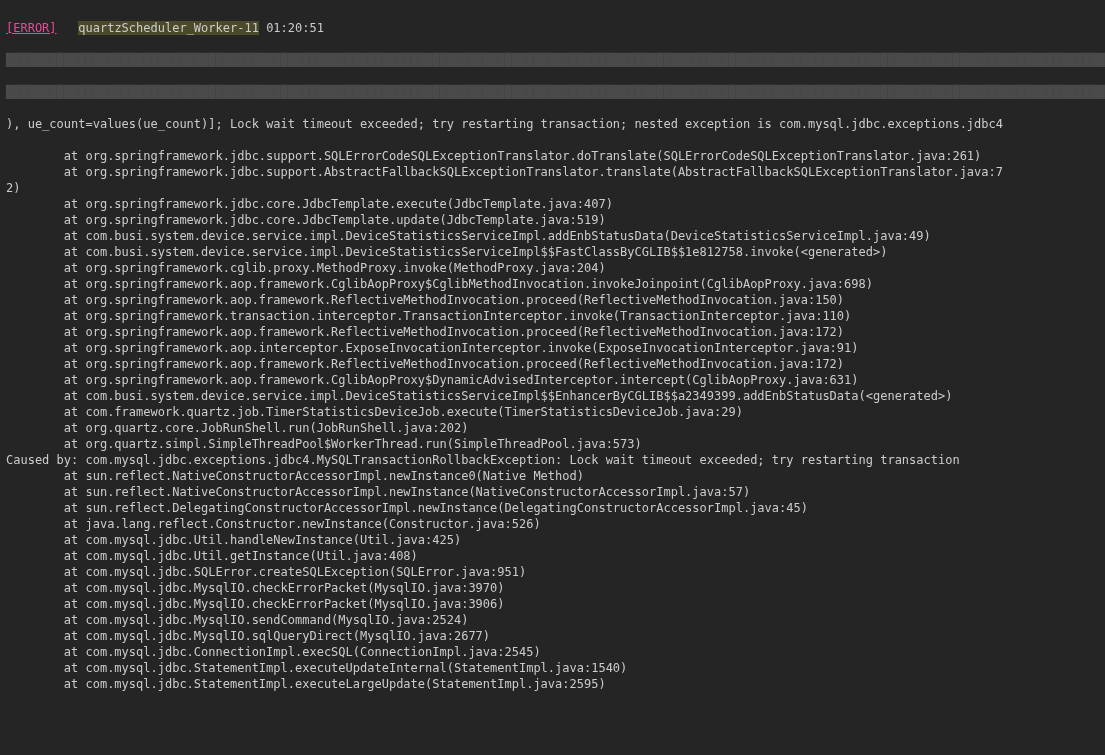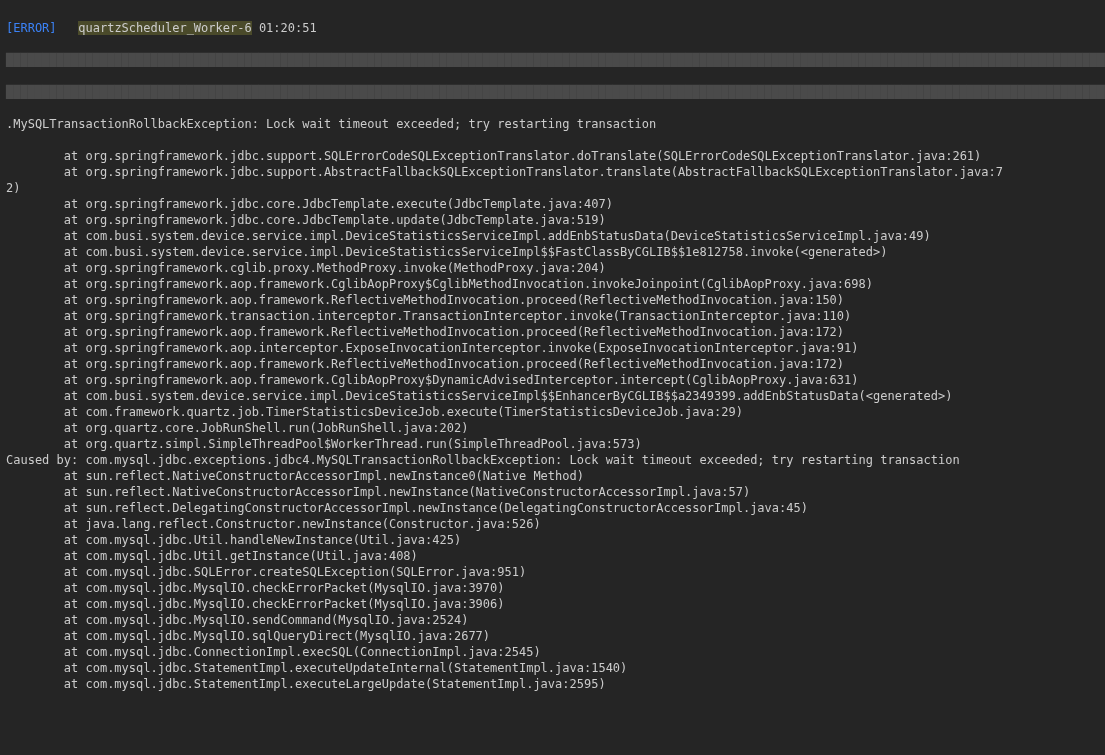--- a/index.html
+++ b/index.html
@@ -1,23 +1,23 @@
 <!DOCTYPE html>
 <html><head>
 <meta charset="utf-8">
 <style>
   html,body{margin:0;padding:0;background:#252525;color:#cccccc;font-family:Consolas,Menlo,Monaco,monospace;font-size:12px;line-height:16px;}
   .wrap{padding:4px 6px;white-space:pre;overflow-x:auto;width:1105px;box-sizing:border-box;}
   .line{white-space:pre;}
-  .err{color:#3b82f6;}
+  .err{color:#ec4899;text-decoration:underline;}
   .hl{background:#4a4a2a;}
   .obf{color:#4a4a4a;}
 </style>
 </head>
 <body>
 
 <div class="wrap">
-<div class="line"><span class="err">[ERROR]</span><span>   </span><span class="hl">quartzScheduler_Worker-6</span><span> </span><span>01:20:51</span></div>
+<div class="line"><span class="err">[ERROR]</span><span>   </span><span class="hl">quartzScheduler_Worker-11</span><span> </span><span>01:20:51</span></div>
 <div class="line obf">██████████████████████████████████████████████████████████████████████████████████████████████████████████████████████████████████████████████████████████████████████████████████████████████████████████████████████████████████████████████████████████████████████████████████████████████</div>
 <div class="line obf">████████████████████████████████████████████████████████████████████████████████████████████████████████████████████████████████████████████████████████████████████████████████████████████████████████████████████████████████████████████████████████████████████████████████████████████████</div>
-<div class="line">.MySQLTransactionRollbackException: Lock wait timeout exceeded; try restarting transaction</div>
+<div class="line">), ue_count=values(ue_count)]; Lock wait timeout exceeded; try restarting transaction; nested exception is com.mysql.jdbc.exceptions.jdbc4</div>
 <div id="stack-container"><div class="line">        at org.springframework.jdbc.support.SQLErrorCodeSQLExceptionTranslator.doTranslate(SQLErrorCodeSQLExceptionTranslator.java:261)</div><div class="line">        at org.springframework.jdbc.support.AbstractFallbackSQLExceptionTranslator.translate(AbstractFallbackSQLExceptionTranslator.java:7</div><div class="line">2)</div><div class="line">        at org.springframework.jdbc.core.JdbcTemplate.execute(JdbcTemplate.java:407)</div><div class="line">        at org.springframework.jdbc.core.JdbcTemplate.update(JdbcTemplate.java:519)</div><div class="line">        at com.busi.system.device.service.impl.DeviceStatisticsServiceImpl.addEnbStatusData(DeviceStatisticsServiceImpl.java:49)</div><div class="line">        at com.busi.system.device.service.impl.DeviceStatisticsServiceImpl$$FastClassByCGLIB$$1e812758.invoke(&lt;generated&gt;)</div><div class="line">        at org.springframework.cglib.proxy.MethodProxy.invoke(MethodProxy.java:204)</div><div class="line">        at org.springframework.aop.framework.CglibAopProxy$CglibMethodInvocation.invokeJoinpoint(CglibAopProxy.java:698)</div><div class="line">        at org.springframework.aop.framework.ReflectiveMethodInvocation.proceed(ReflectiveMethodInvocation.java:150)</div><div class="line">        at org.springframework.transaction.interceptor.TransactionInterceptor.invoke(TransactionInterceptor.java:110)</div><div class="line">        at org.springframework.aop.framework.ReflectiveMethodInvocation.proceed(ReflectiveMethodInvocation.java:172)</div><div class="line">        at org.springframework.aop.interceptor.ExposeInvocationInterceptor.invoke(ExposeInvocationInterceptor.java:91)</div><div class="line">        at org.springframework.aop.framework.ReflectiveMethodInvocation.proceed(ReflectiveMethodInvocation.java:172)</div><div class="line">        at org.springframework.aop.framework.CglibAopProxy$DynamicAdvisedInterceptor.intercept(CglibAopProxy.java:631)</div><div class="line">        at com.busi.system.device.service.impl.DeviceStatisticsServiceImpl$$EnhancerByCGLIB$$a2349399.addEnbStatusData(&lt;generated&gt;)</div><div class="line">        at com.framework.quartz.job.TimerStatisticsDeviceJob.execute(TimerStatisticsDeviceJob.java:29)</div><div class="line">        at org.quartz.core.JobRunShell.run(JobRunShell.java:202)</div><div class="line">        at org.quartz.simpl.SimpleThreadPool$WorkerThread.run(SimpleThreadPool.java:573)</div><div class="line">Caused by: com.mysql.jdbc.exceptions.jdbc4.MySQLTransactionRollbackException: Lock wait timeout exceeded; try restarting transaction</div><div class="line">        at sun.reflect.NativeConstructorAccessorImpl.newInstance0(Native Method)</div><div class="line">        at sun.reflect.NativeConstructorAccessorImpl.newInstance(NativeConstructorAccessorImpl.java:57)</div><div class="line">        at sun.reflect.DelegatingConstructorAccessorImpl.newInstance(DelegatingConstructorAccessorImpl.java:45)</div><div class="line">        at java.lang.reflect.Constructor.newInstance(Constructor.java:526)</div><div class="line">        at com.mysql.jdbc.Util.handleNewInstance(Util.java:425)</div><div class="line">        at com.mysql.jdbc.Util.getInstance(Util.java:408)</div><div class="line">        at com.mysql.jdbc.SQLError.createSQLException(SQLError.java:951)</div><div class="line">        at com.mysql.jdbc.MysqlIO.checkErrorPacket(MysqlIO.java:3970)</div><div class="line">        at com.mysql.jdbc.MysqlIO.checkErrorPacket(MysqlIO.java:3906)</div><div class="line">        at com.mysql.jdbc.MysqlIO.sendCommand(MysqlIO.java:2524)</div><div class="line">        at com.mysql.jdbc.MysqlIO.sqlQueryDirect(MysqlIO.java:2677)</div><div class="line">        at com.mysql.jdbc.ConnectionImpl.execSQL(ConnectionImpl.java:2545)</div><div class="line">        at com.mysql.jdbc.StatementImpl.executeUpdateInternal(StatementImpl.java:1540)</div><div class="line">        at com.mysql.jdbc.StatementImpl.executeLargeUpdate(StatementImpl.java:2595)</div></div>
 </div>
 
 </body></html>

